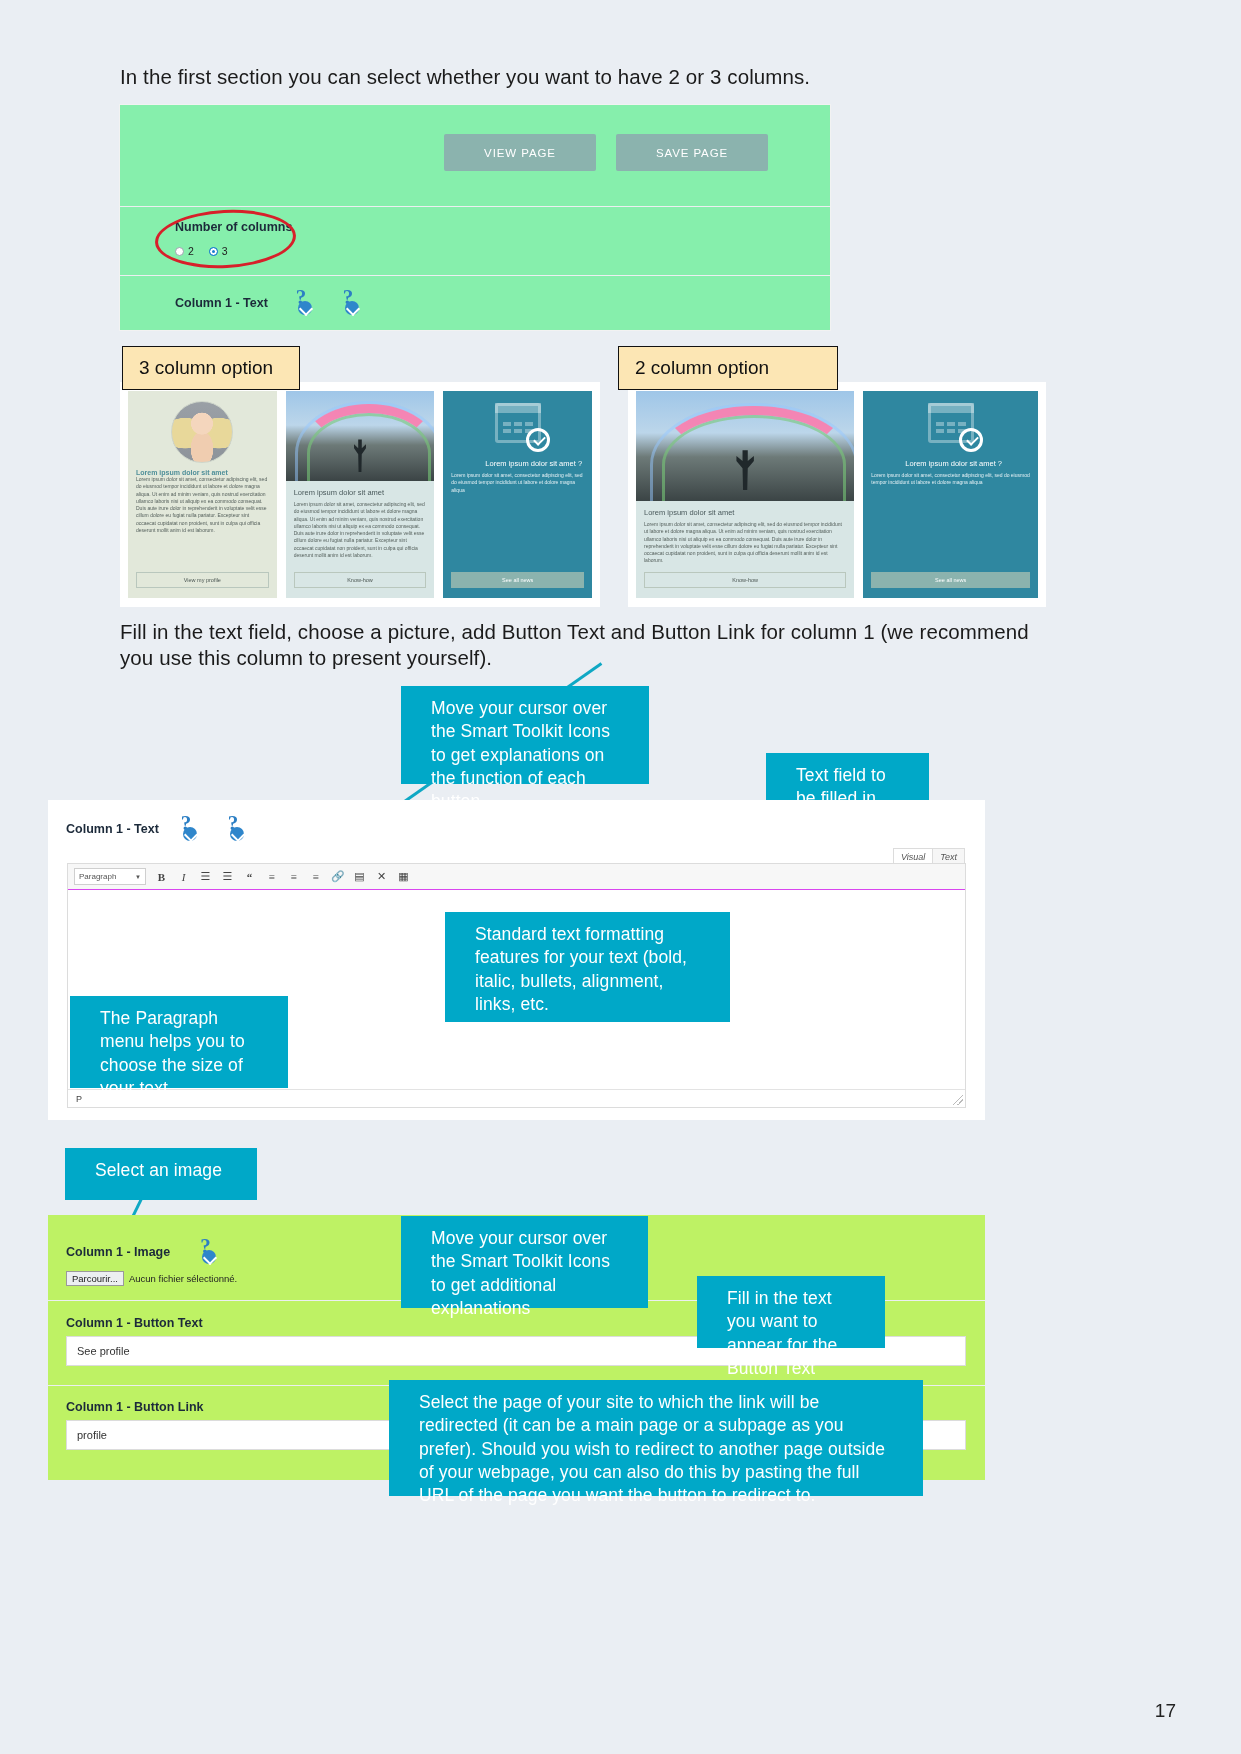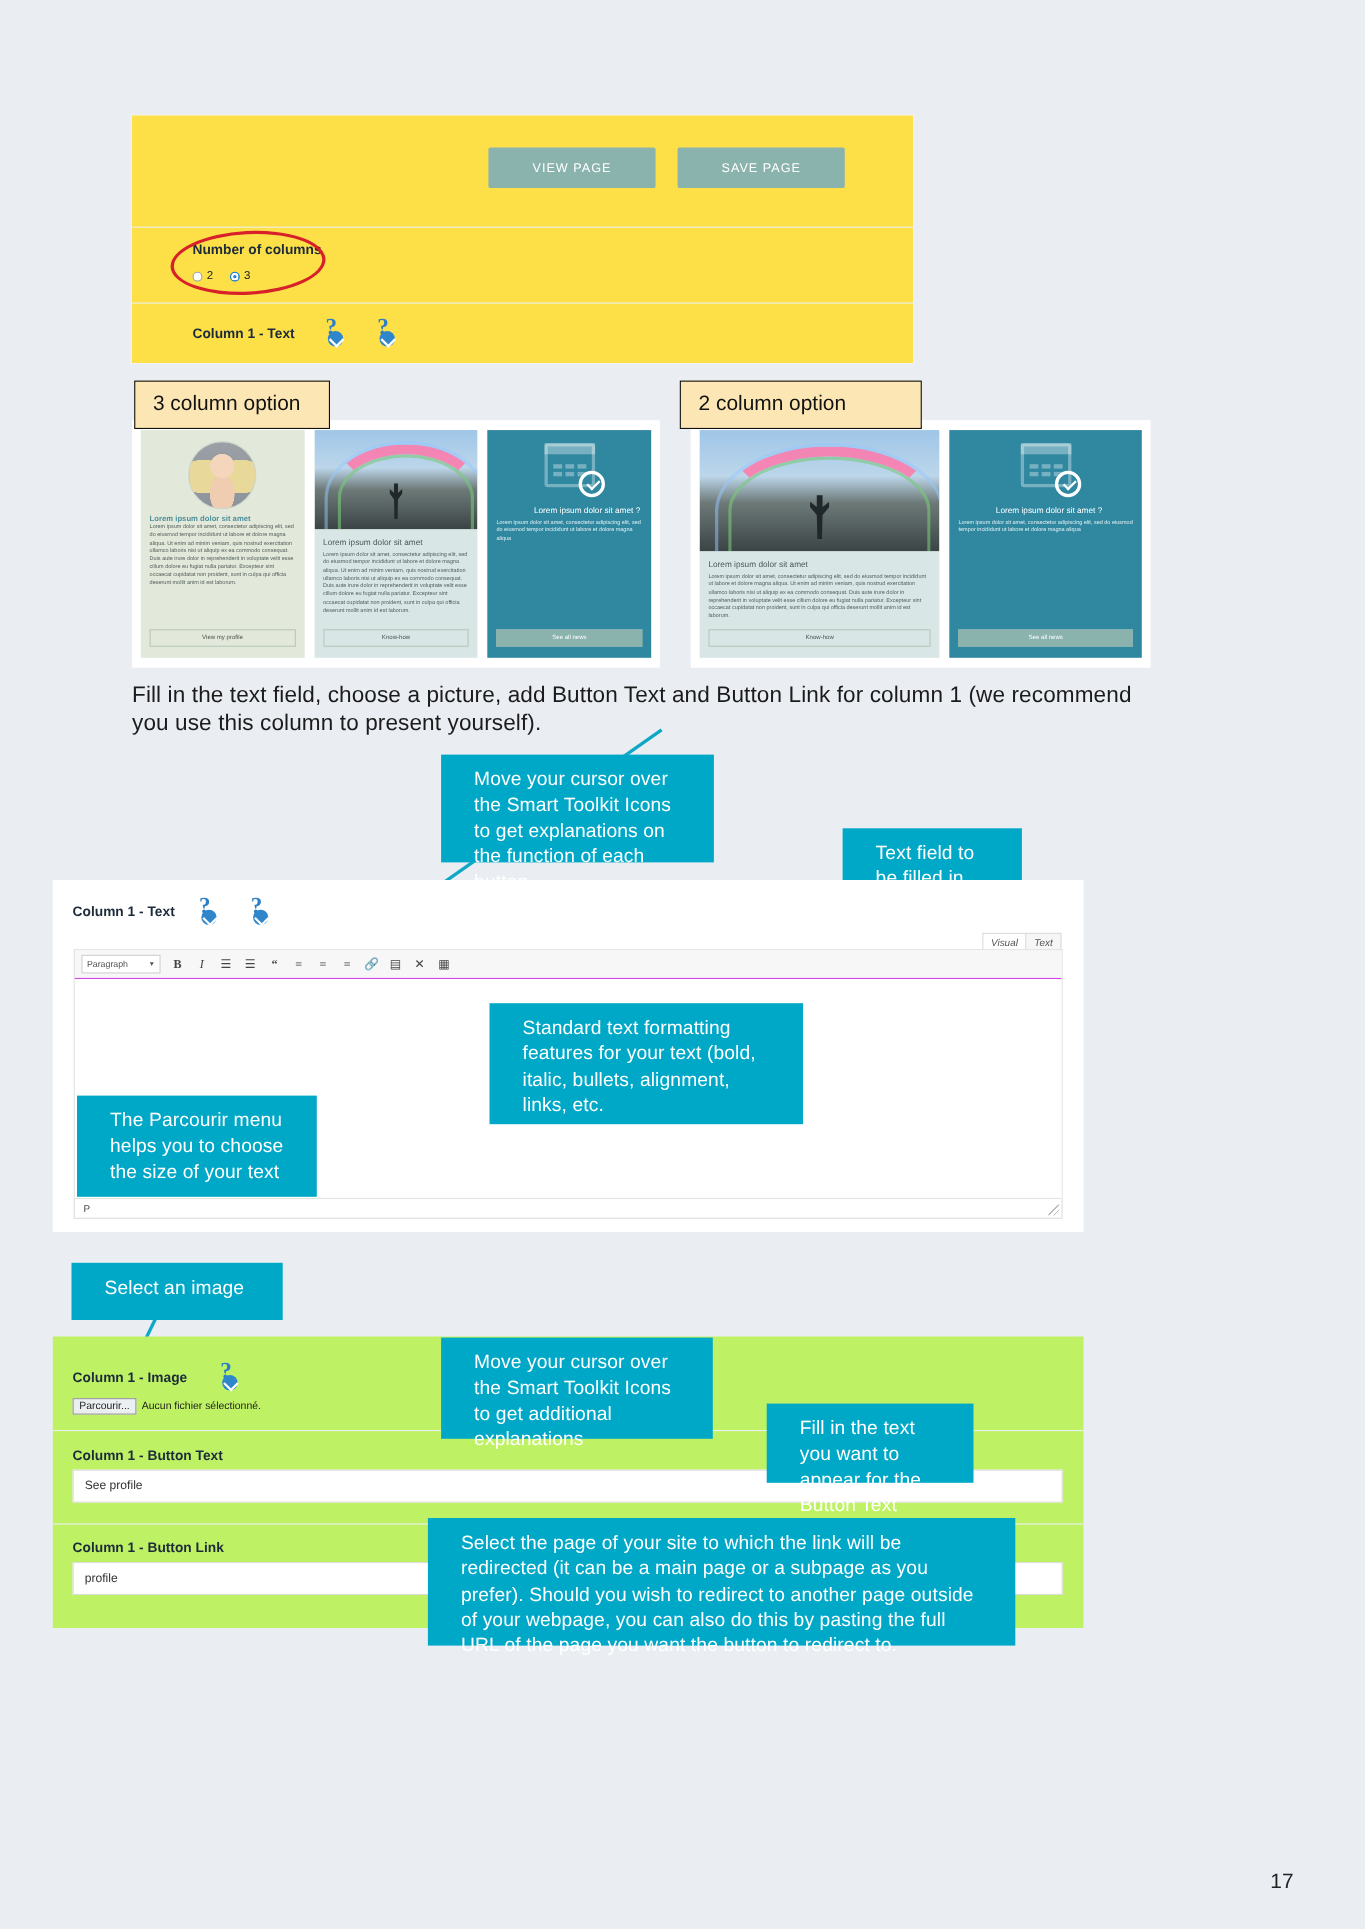--- a/index.html
+++ b/index.html
@@ -18,21 +18,21 @@
     position:absolute;
     font-size:20.5px;
     color:#1b1b1b;
     line-height:1.35;
     letter-spacing:.1px;
   }
 
   
   .shot1 {
     position:absolute; left:120px; top:105px; width:710px; height:225px;
-    background:#fde047;
+    background:#86efac;
     box-shadow:0 0 0 1px #f2f2f2;
   }
   .btn-row { position:absolute; left:324px; top:29px; display:flex; gap:20px; }
   .tealbtn {
     width:152px; height:37px; background:#8bb3ae; color:#fff;
     font-size:11.5px; letter-spacing:.9px;
     display:flex; align-items:center; justify-content:center;
     border-radius:2px;
   }
   .divider { position:absolute; left:0; right:0; height:1px; background:#eceff1; }
@@ -223,20 +223,21 @@
   }
   .hr { position:absolute; height:1px; background:#eceff1; left:0; right:0; }
 
   .page-no { position:absolute; right:65px; bottom:32px; font-size:19px; color:#222; }
 </style>
 </head>
 <body>
 
 <div class="page">
 
+  <div class="body-text" style="left:120px; top:63px;">In the first section you can select whether you want to have 2 or 3 columns.</div>
 
   <div class="shot1">
 
     <div class="btn-row">
       <div class="tealbtn">VIEW PAGE</div>
       <div class="tealbtn">SAVE PAGE</div>
     </div>
 
     <div class="divider" style="top:101px;"></div>
 
@@ -394,21 +395,21 @@
       </div>
       <div style="position:absolute;left:0;right:0;top:26px;bottom:18px;background:#fff;"></div>
       <div class="ed-status">
         <span>P</span>
         <span class="resize-grip"></span>
       </div>
     </div>
   </div>
 
   <div class="callout" style="left:445px; top:912px; width:285px; height:110px;">Standard text formatting features for your text (bold, italic, bullets, alignment, links, etc.</div>
-  <div class="callout" style="left:70px; top:996px; width:218px; height:92px;">The Parcourir menu helps you to choose the size of your text</div>
+  <div class="callout" style="left:70px; top:996px; width:218px; height:92px;">The Paragraph menu helps you to choose the size of your text</div>
 
   <div class="callout" style="left:65px; top:1148px; width:192px; height:52px; display:flex; align-items:flex-start;">Select an image</div>
 
   <div class="form-panel">
     <div style="position:absolute; left:18px; top:22px; display:flex; align-items:center;">
       <span class="form-label">Column 1 - Image</span>
       <span style="width:30px"></span>
       <span class="tk-icon">
         <span class="q">?</span>
         <span class="circ"></span>

